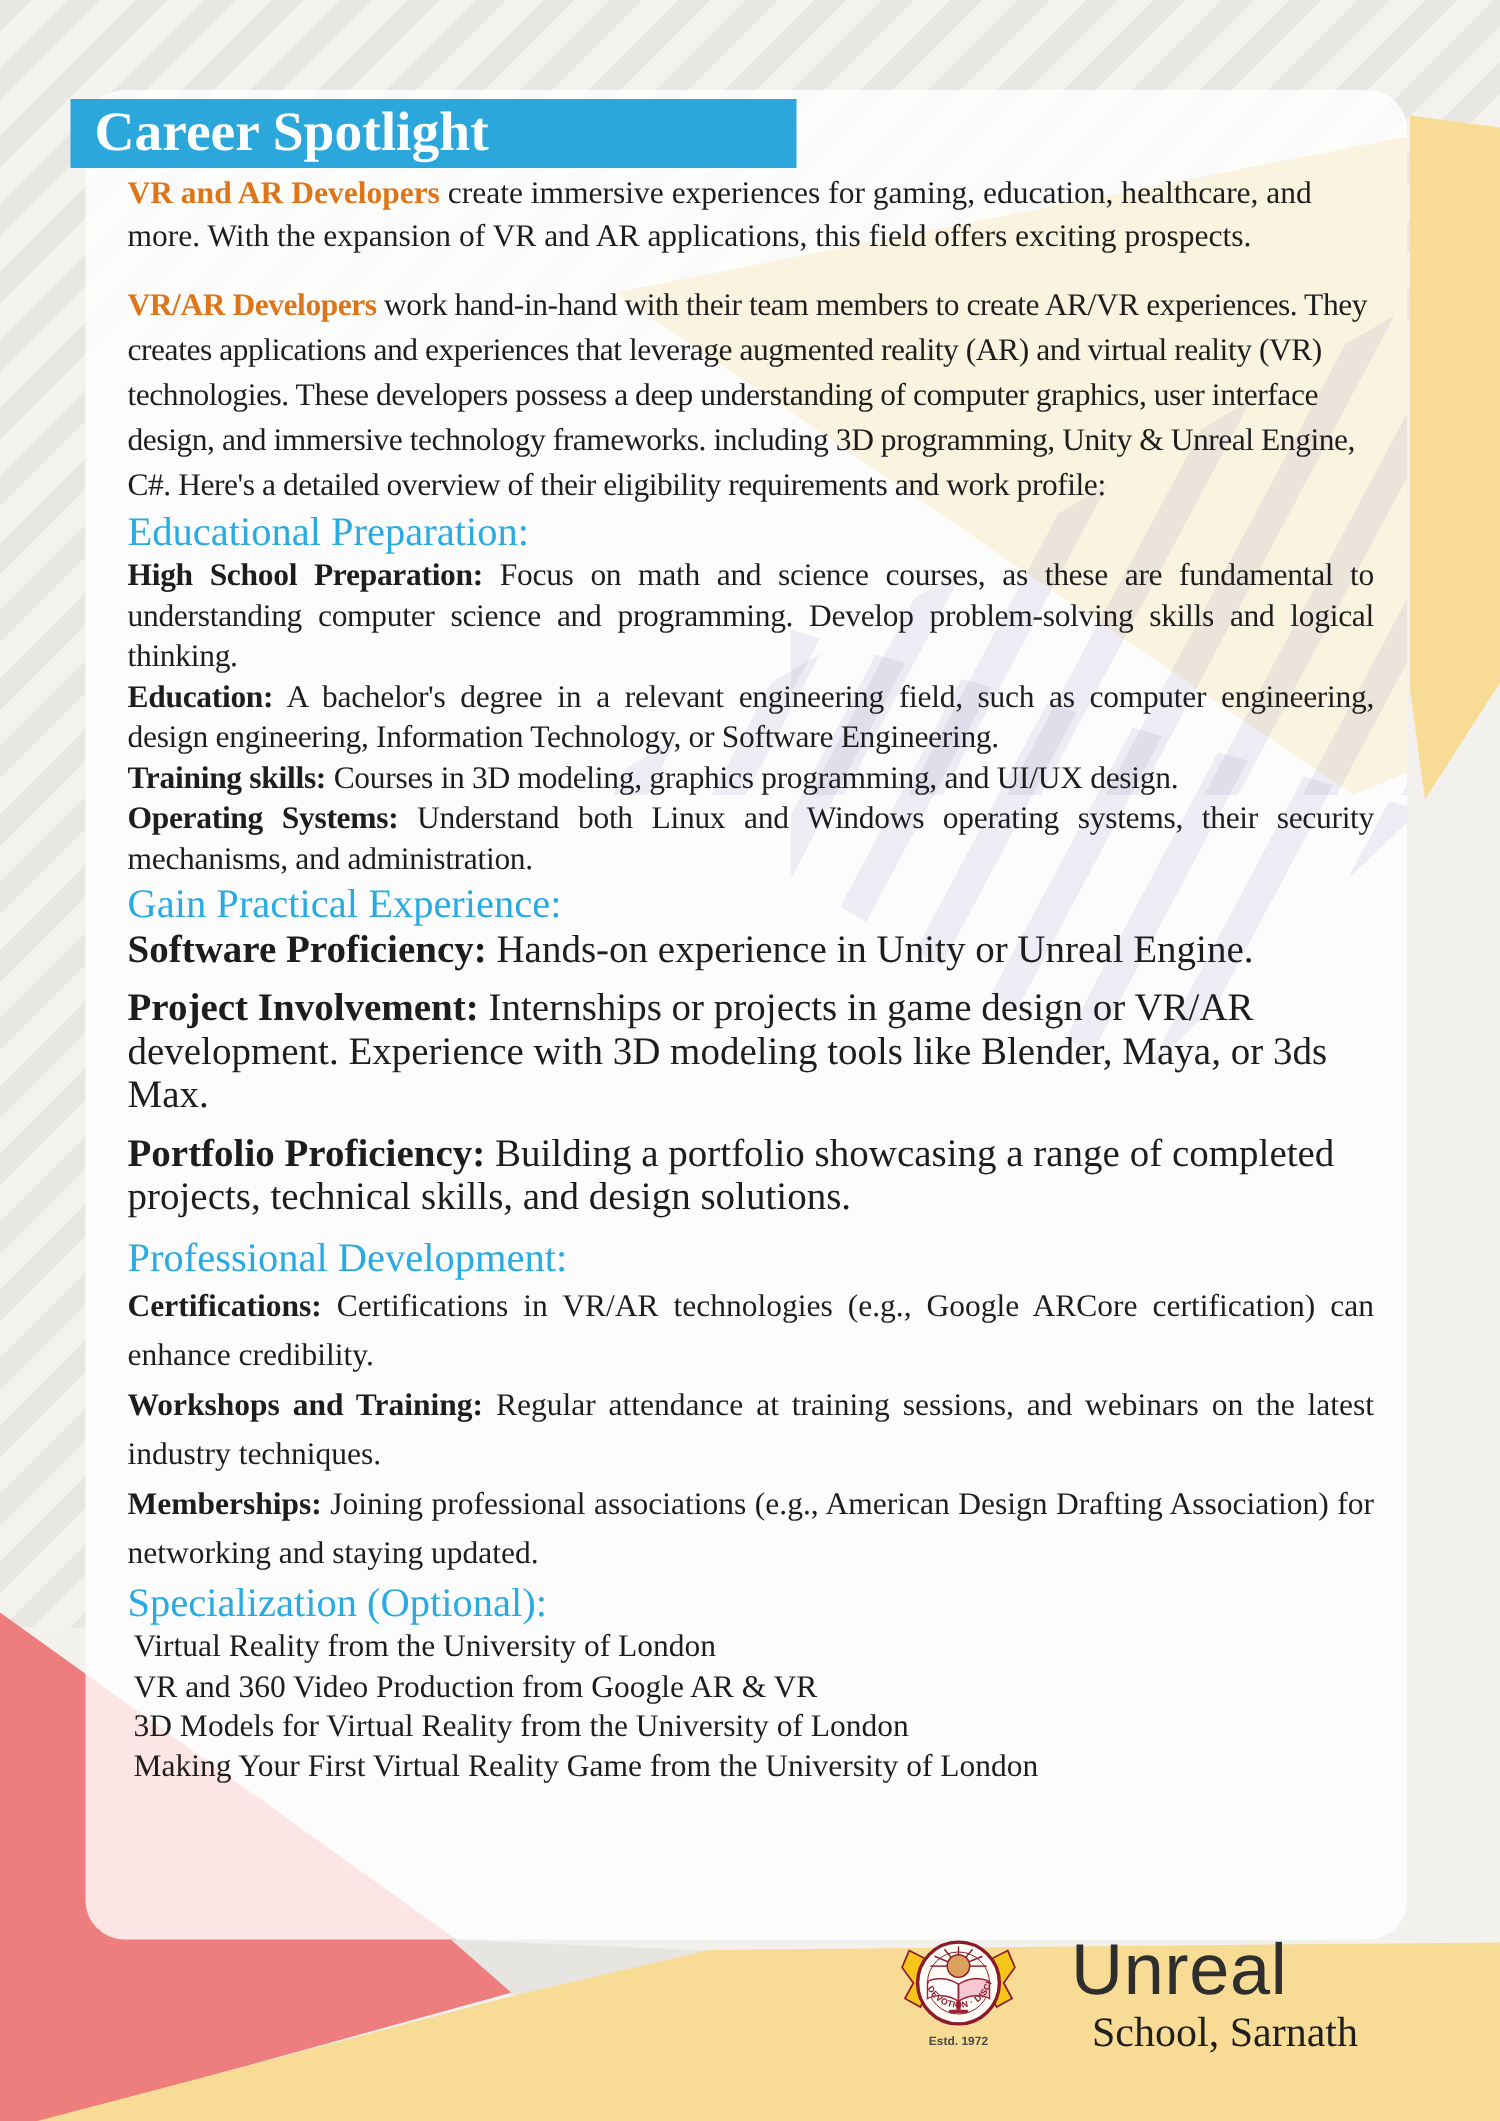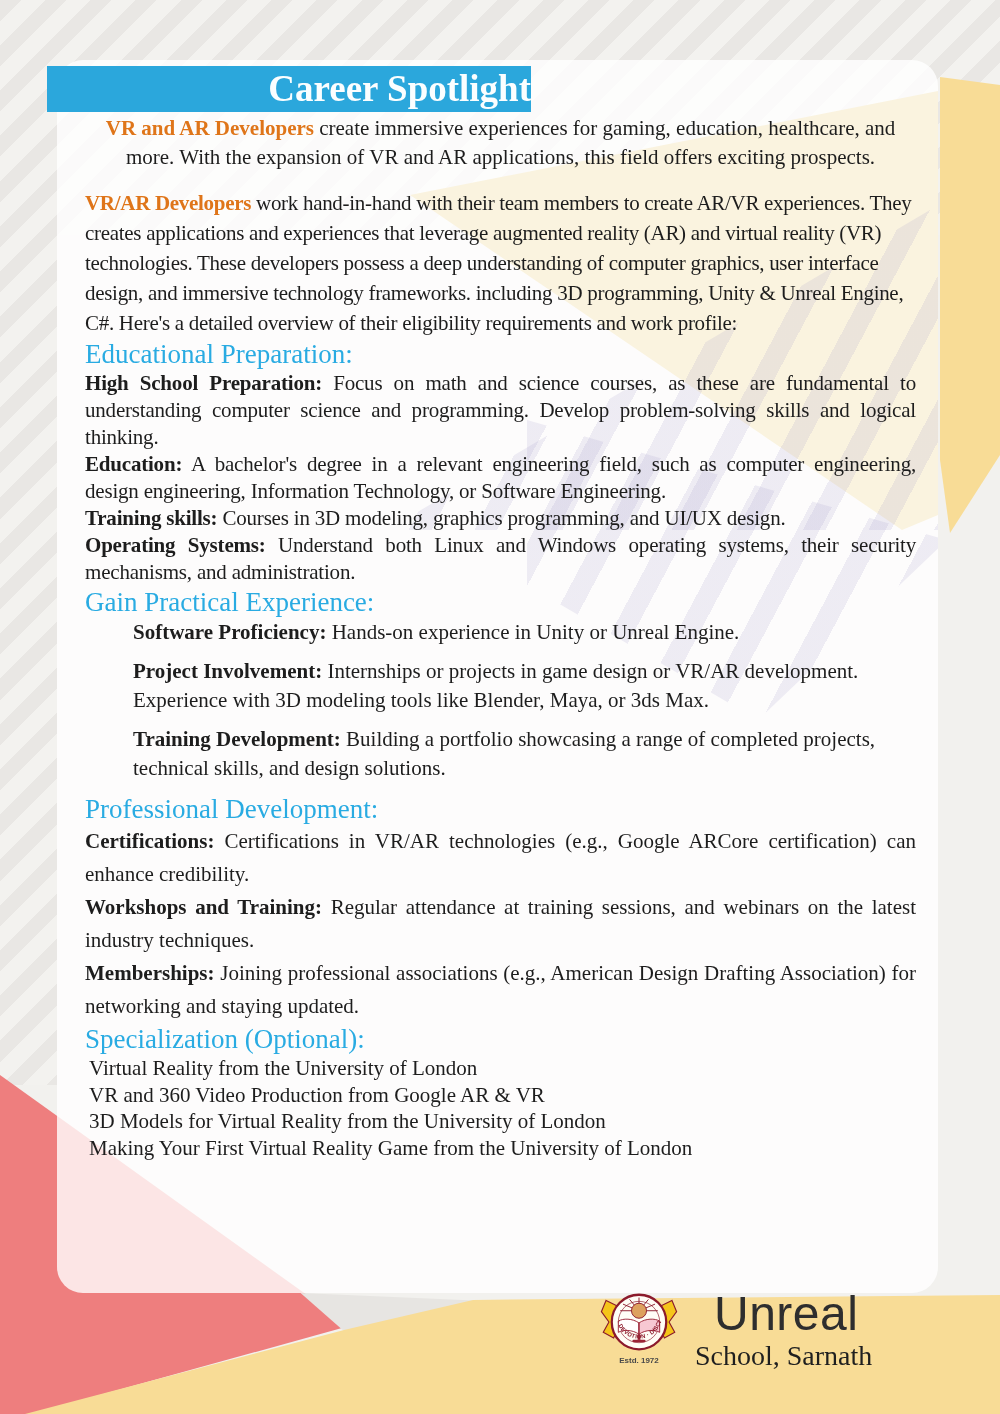--- a/index.html
+++ b/index.html
@@ -33,44 +33,44 @@
   .chev{position:absolute;
     background:repeating-linear-gradient(118deg,rgba(158,150,198,.16) 0 20px,rgba(255,255,255,0) 20px 58px);}
   .chev-a{left:330px;top:140px;width:560px;height:330px;clip-path:polygon(100% 0,100% 100%,0 100%);}
   .chev-b{left:470px;top:360px;width:420px;height:300px;clip-path:polygon(0 0,100% 40%,55% 100%,0 55%);}
   .content{position:relative;}
 
   
   .title-bar{position:absolute;left:47px;top:66px;width:484px;height:46px;
     background:var(--header-blue,#2BA7DC);}
   .title-bar span{display:block;padding-left:16px;line-height:46px;font-size:37px;font-weight:bold;
-    color:#fbfeff;font-family:"Liberation Serif",serif;text-align:right;}
+    color:#fbfeff;font-family:"Liberation Serif",serif;}
 
   
   p{margin:0;}
   .lead{color:var(--lead-orange,#DF7519);font-weight:bold;}
-  .intro1{font-size:21px;line-height:29px;margin-bottom:16px;text-align:center;}
+  .intro1{font-size:21px;line-height:29px;margin-bottom:16px;}
   .intro2{font-size:21px;line-height:30px;letter-spacing:-0.3px;}
   h2.sec{margin:0;color:var(--heading-cyan,#29ABE2);font-size:27px;line-height:32px;
     font-weight:normal;font-family:"Liberation Serif",serif;}
   .sec-edu{margin-top:12px;margin-bottom:5px;}
   .edu-body p{font-size:21px;line-height:27px;text-align:justify;letter-spacing:-0.2px;}
   .sec-practical{margin-top:8px;line-height:34px;margin-bottom:12px;}
-  .prac-body p{font-size:21px;line-height:29px;margin-bottom:10px;margin-left:48px;}
+  .prac-body p{font-size:26px;line-height:29px;margin-bottom:10px;}
   .sec-prof{margin-top:2px;line-height:34px;margin-bottom:4px;}
   .prof-body p{font-size:21px;line-height:33px;text-align:justify;}
   .sec-spec{margin-top:16px;line-height:34px;margin-bottom:8px;margin-left:4px;}
   .spec-list p{font-size:21px;line-height:26.5px;margin-left:4px;}
 
   
   .footer{position:absolute;left:0;top:1284px;width:1000px;height:130px;}
   .emblem{position:absolute;left:592px;top:4px;}
   .brand{position:absolute;left:714px;top:2px;font-family:"Liberation Sans",sans-serif;
     font-size:48px;color:#2e2e2e;letter-spacing:.5px;}
-  .brand-sub{position:absolute;left:695px;top:56px;font-family:"Liberation Serif",serif;
+  .brand-sub{position:absolute;left:728px;top:56px;font-family:"Liberation Serif",serif;
     font-size:28px;color:#1f1f1f;}
 </style>
 </head>
 <body>
 
 <div class="page">
 
   <div class="stripes stripes-top"></div>
   <div class="stripes stripes-left"></div>
   <div class="shape-yellow-right"></div>
@@ -93,21 +93,21 @@
         <p><b>High School Preparation:</b> <span>Focus on math and science courses, as these are fundamental to understanding computer science and programming. Develop problem-solving skills and logical thinking.</span></p>
         <p><b>Education:</b> <span>A bachelor's degree in a relevant engineering field, such as computer engineering, design engineering, Information Technology, or Software Engineering.</span></p>
         <p><b>Training skills:</b> <span>Courses in 3D modeling, graphics programming, and UI/UX design.</span></p>
         <p><b>Operating Systems:</b> <span>Understand both Linux and Windows operating systems, their security mechanisms, and administration.</span></p>
       </div>
 
       <h2 class="sec sec-practical">Gain Practical Experience:</h2>
       <div class="prac-body">
         <p><b>Software Proficiency:</b> <span>Hands-on experience in Unity or Unreal Engine.</span></p>
         <p><b>Project Involvement:</b> <span>Internships or projects in game design or VR/AR development. Experience with 3D modeling tools like Blender, Maya, or 3ds Max.</span></p>
-        <p><b>Training Development:</b> <span>Building a portfolio showcasing a range of completed projects, technical skills, and design solutions.</span></p>
+        <p><b>Portfolio Proficiency:</b> <span>Building a portfolio showcasing a range of completed projects, technical skills, and design solutions.</span></p>
       </div>
 
       <h2 class="sec sec-prof">Professional Development:</h2>
       <div class="prof-body">
         <p><b>Certifications:</b> <span>Certifications in VR/AR technologies (e.g., Google ARCore certification) can enhance credibility.</span></p>
         <p><b>Workshops and Training:</b> <span>Regular attendance at training sessions, and webinars on the latest industry techniques.</span></p>
         <p><b>Memberships:</b> <span>Joining professional associations (e.g., American Design Drafting Association) for networking and staying updated.</span></p>
       </div>
 
       <h2 class="sec sec-spec">Specialization (Optional):</h2>

